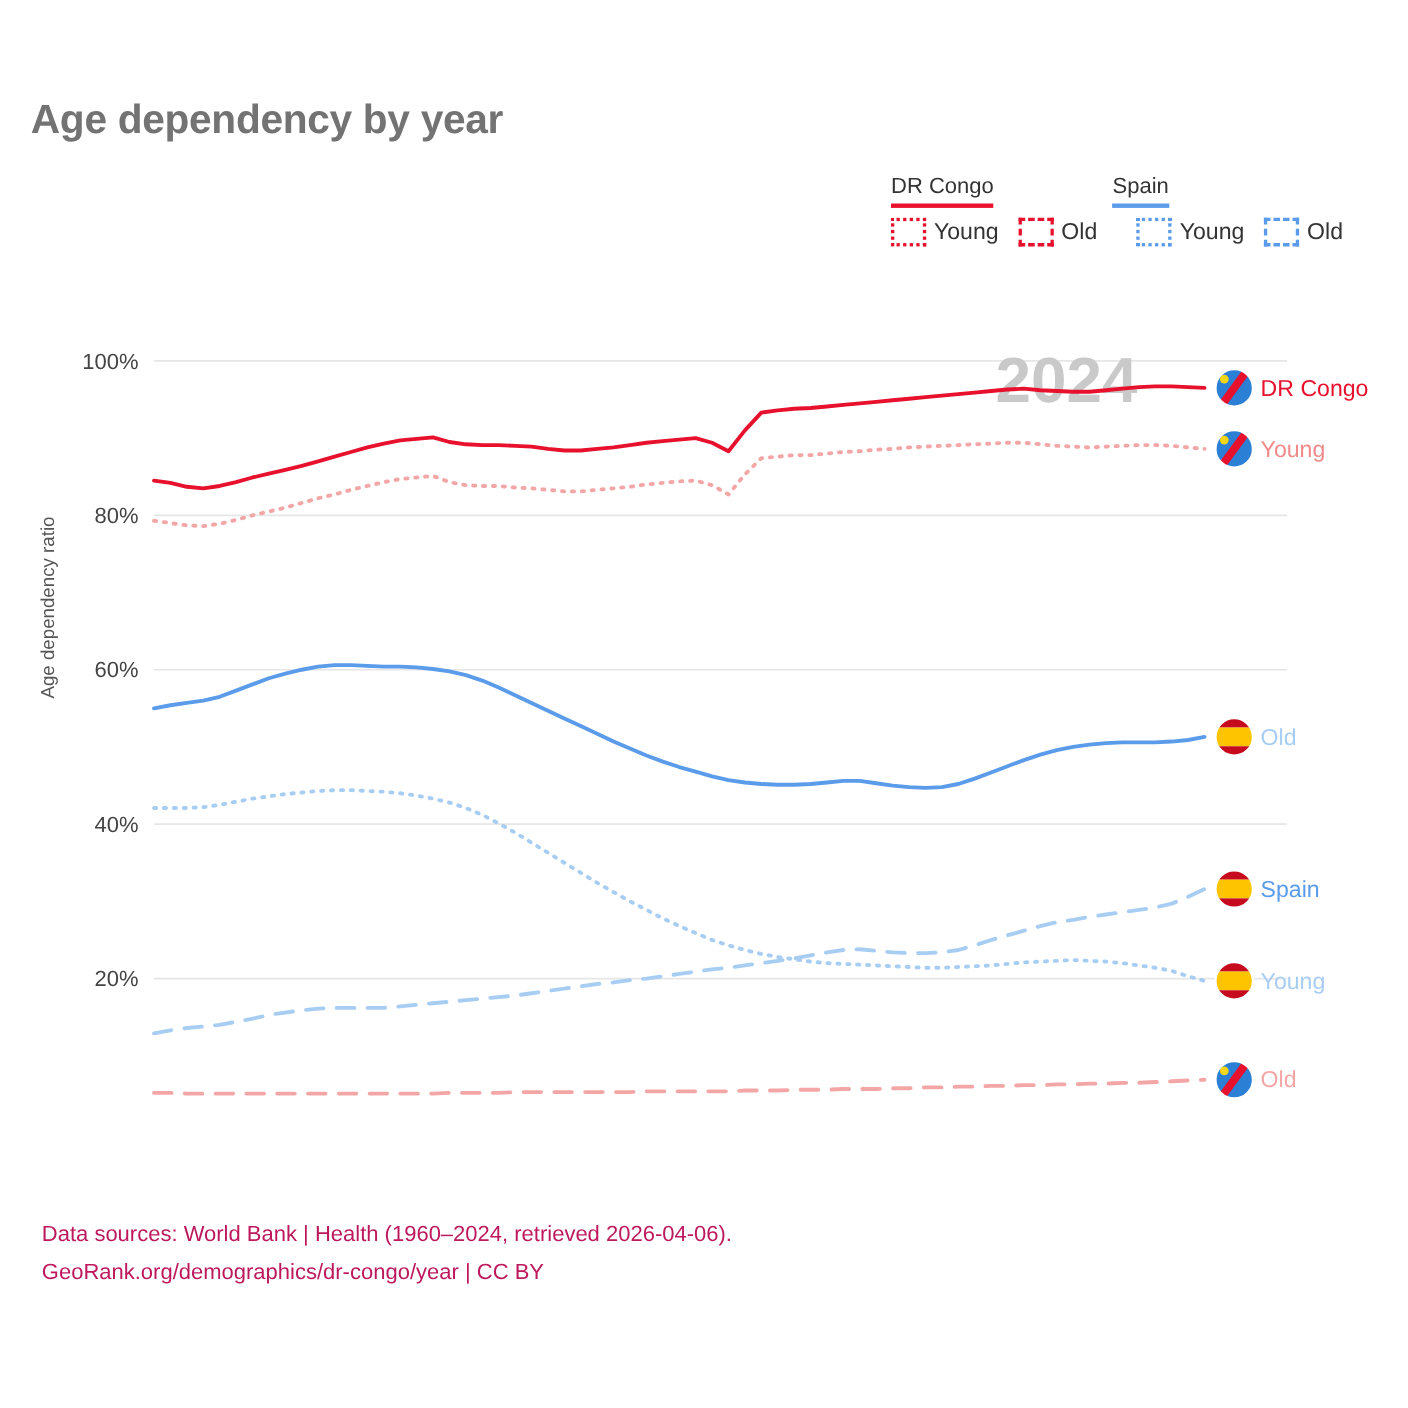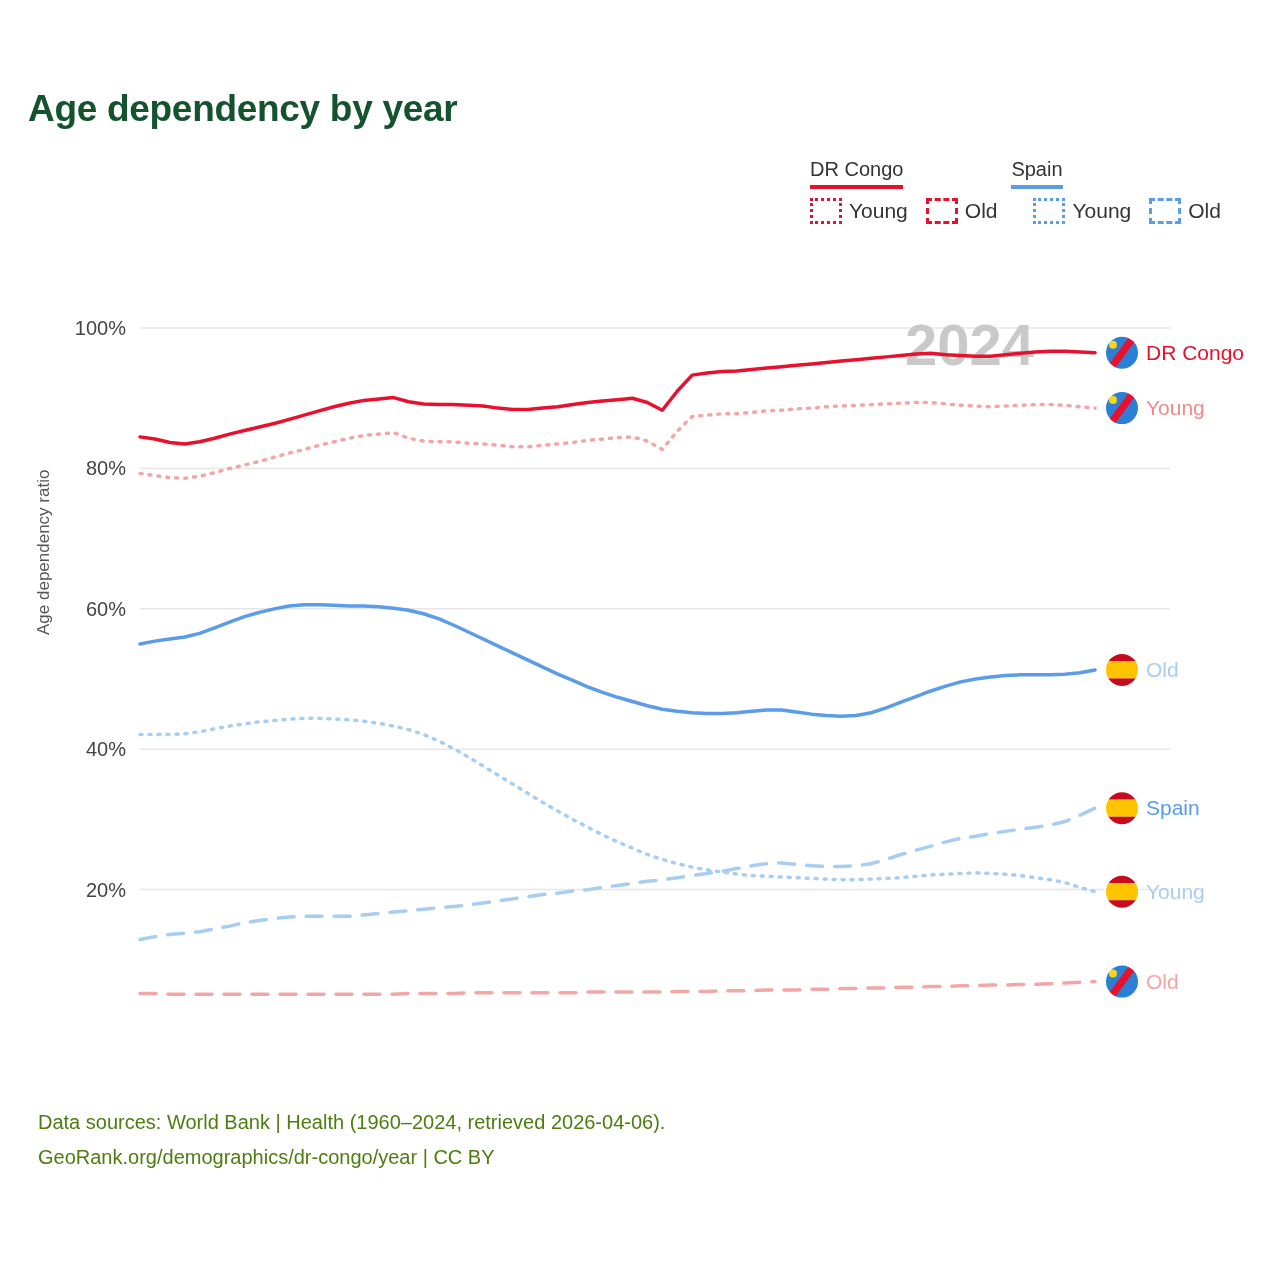--- a/index.html
+++ b/index.html
@@ -14,21 +14,21 @@
     color: #1a2b4c;
     position: relative;
     overflow: hidden;
   }
   .title {
     position: absolute;
     left: 28px;
     top: 88px;
     font-size: 37px;
     font-weight: bold;
-    color: #14532d;
+    color: #737373;
     letter-spacing: -0.3px;
   }
   
   .legend {
     position: absolute;
     left: 810px;
     top: 158px;
     width: 460px;
     height: 90px;
   }
@@ -108,21 +108,21 @@
   .end-label {
     font-size: 21px;
     font-family: "Liberation Sans", sans-serif;
   }
   
   .footer {
     position: absolute;
     left: 38px;
     top: 1105px;
     font-size: 20px;
-    color: #4d7c0f;
+    color: #be185d;
     line-height: 1.75;
   }
 </style>
 </head>
 <body>
 
 <div class="title">Age dependency by year</div>
 
 <div class="legend">
   <div class="legend-head">

